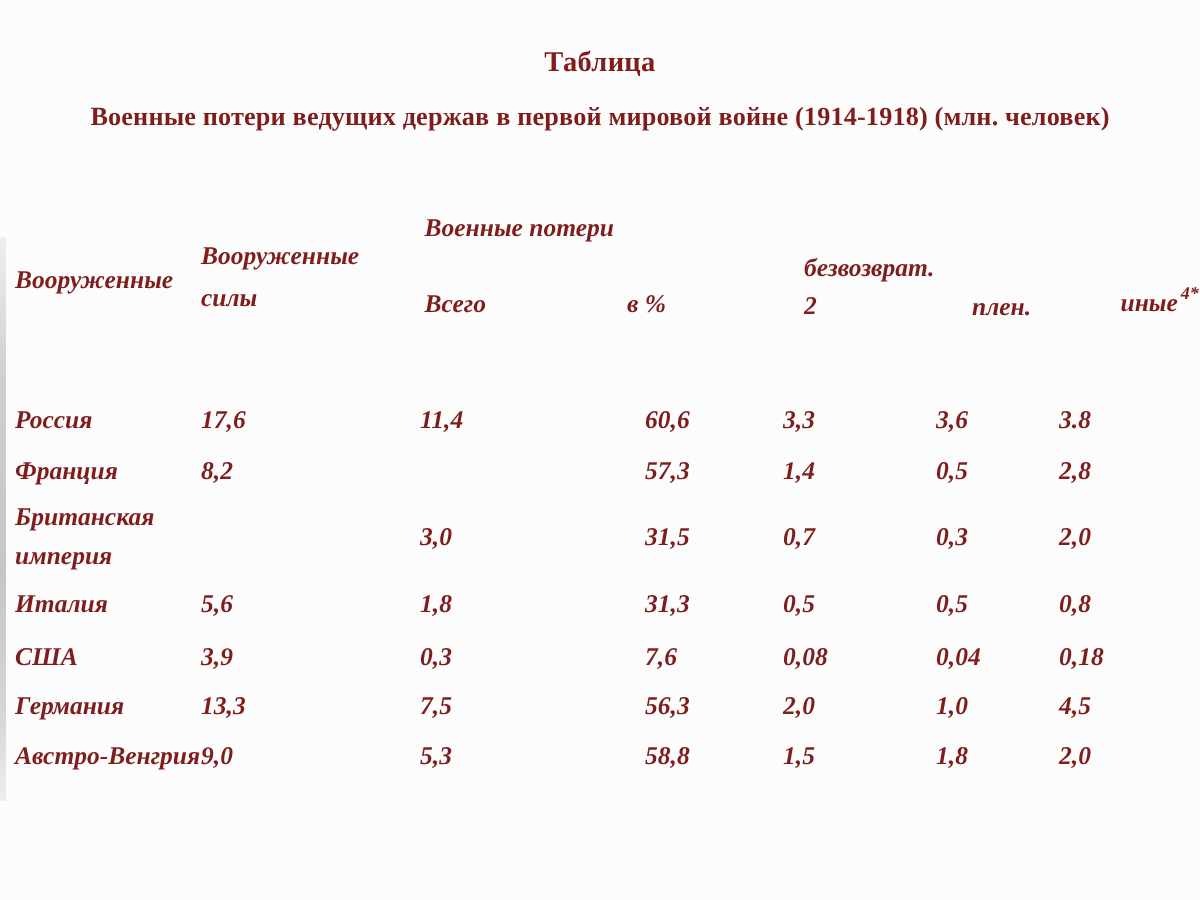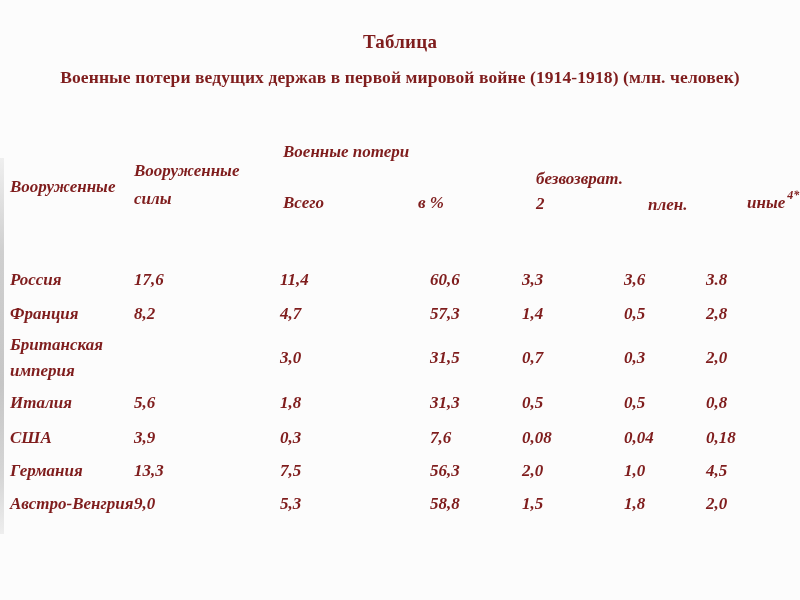--- a/index.html
+++ b/index.html
@@ -80,21 +80,20 @@
     <div class="cell state gr5 gc1">Россия</div>
     <div class="cell gr5 gc2">17,6</div>
     <div class="cell gr5 gc3">11,4</div>
     <div class="cell gr5 gc4">60,6</div>
     <div class="cell gr5 gc5">3,3</div>
     <div class="cell gr5 gc6">3,6</div>
     <div class="cell gr5 gc7">3.8</div>
 
     <div class="cell state gr6 gc1">Франция</div>
     <div class="cell gr6 gc2">8,2</div>
-    <div class="cell gr6 gc3">4,7</div>
     <div class="cell gr6 gc4">57,3</div>
     <div class="cell gr6 gc5">1,4</div>
     <div class="cell gr6 gc6">0,5</div>
     <div class="cell gr6 gc7">2,8</div>
 
     <div class="cell state gr7 gc1">Британская империя</div>
     <div class="cell gr7 gc3">3,0</div>
     <div class="cell gr7 gc4">31,5</div>
     <div class="cell gr7 gc5">0,7</div>
     <div class="cell gr7 gc6">0,3</div>

